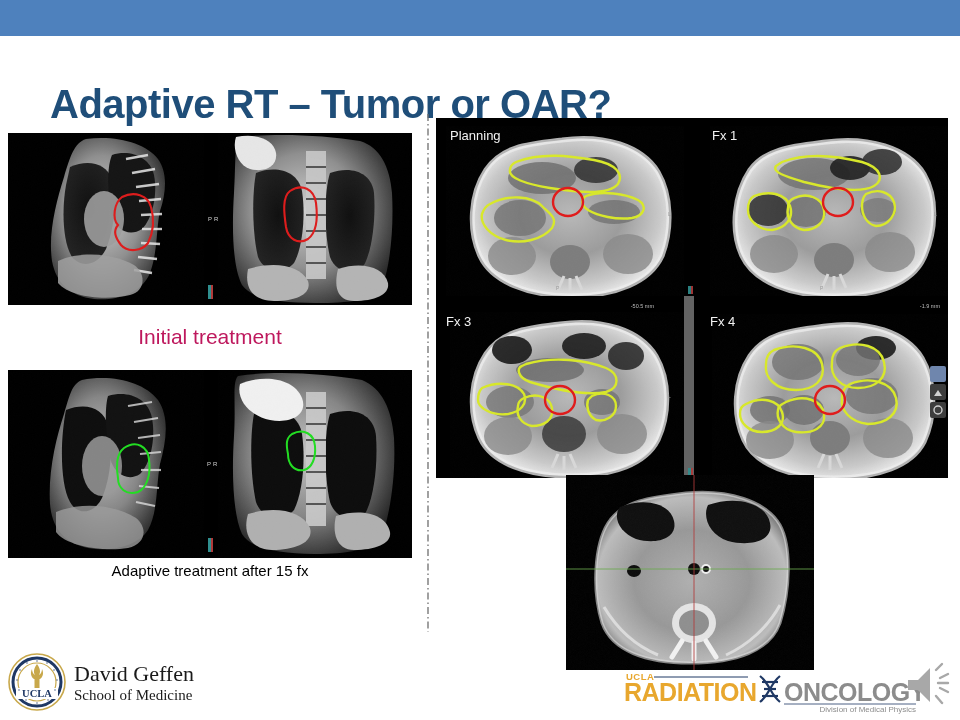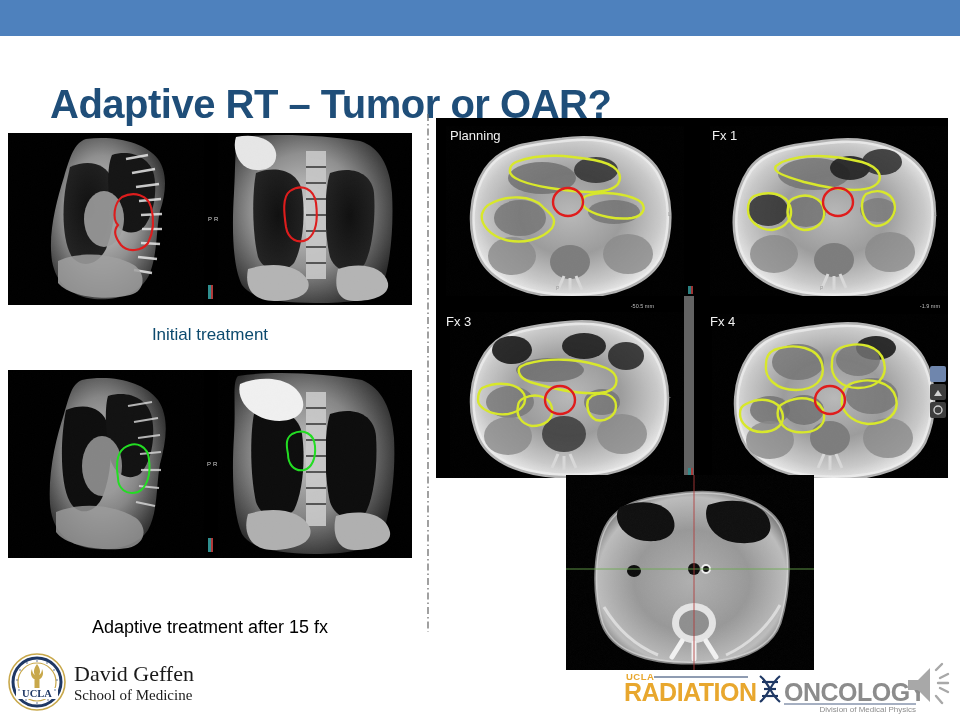--- a/index.html
+++ b/index.html
@@ -25,26 +25,26 @@
 
   
   .divider{
     position:absolute;left:427px;top:114px;width:2px;height:518px;
   }
 
   
   .panel-initial{position:absolute;left:8px;top:133px;width:404px;height:172px;}
   .caption-initial{
     position:absolute;left:8px;top:325px;width:404px;
-    text-align:center;font-size:17px;color:#0c4a6e;
+    text-align:center;font-size:21px;color:#be185d;
   }
   .panel-adaptive{position:absolute;left:8px;top:370px;width:404px;height:188px;}
   .caption-adaptive{
-    position:absolute;left:8px;top:617px;width:404px;
-    text-align:center;font-size:18px;color:#000;
+    position:absolute;left:8px;top:562px;width:404px;
+    text-align:center;font-size:15px;color:#000;
   }
 
   
   .panel-quad{position:absolute;left:436px;top:118px;width:512px;height:360px;}
   .panel-cbct{position:absolute;left:566px;top:475px;width:248px;height:195px;}
 
   
   .logo-geffen{position:absolute;left:6px;top:650px;width:210px;height:64px;}
   .logo-radonc{position:absolute;left:620px;top:668px;width:300px;height:46px;}
   .speaker-icon{position:absolute;left:898px;top:660px;width:56px;height:50px;}

